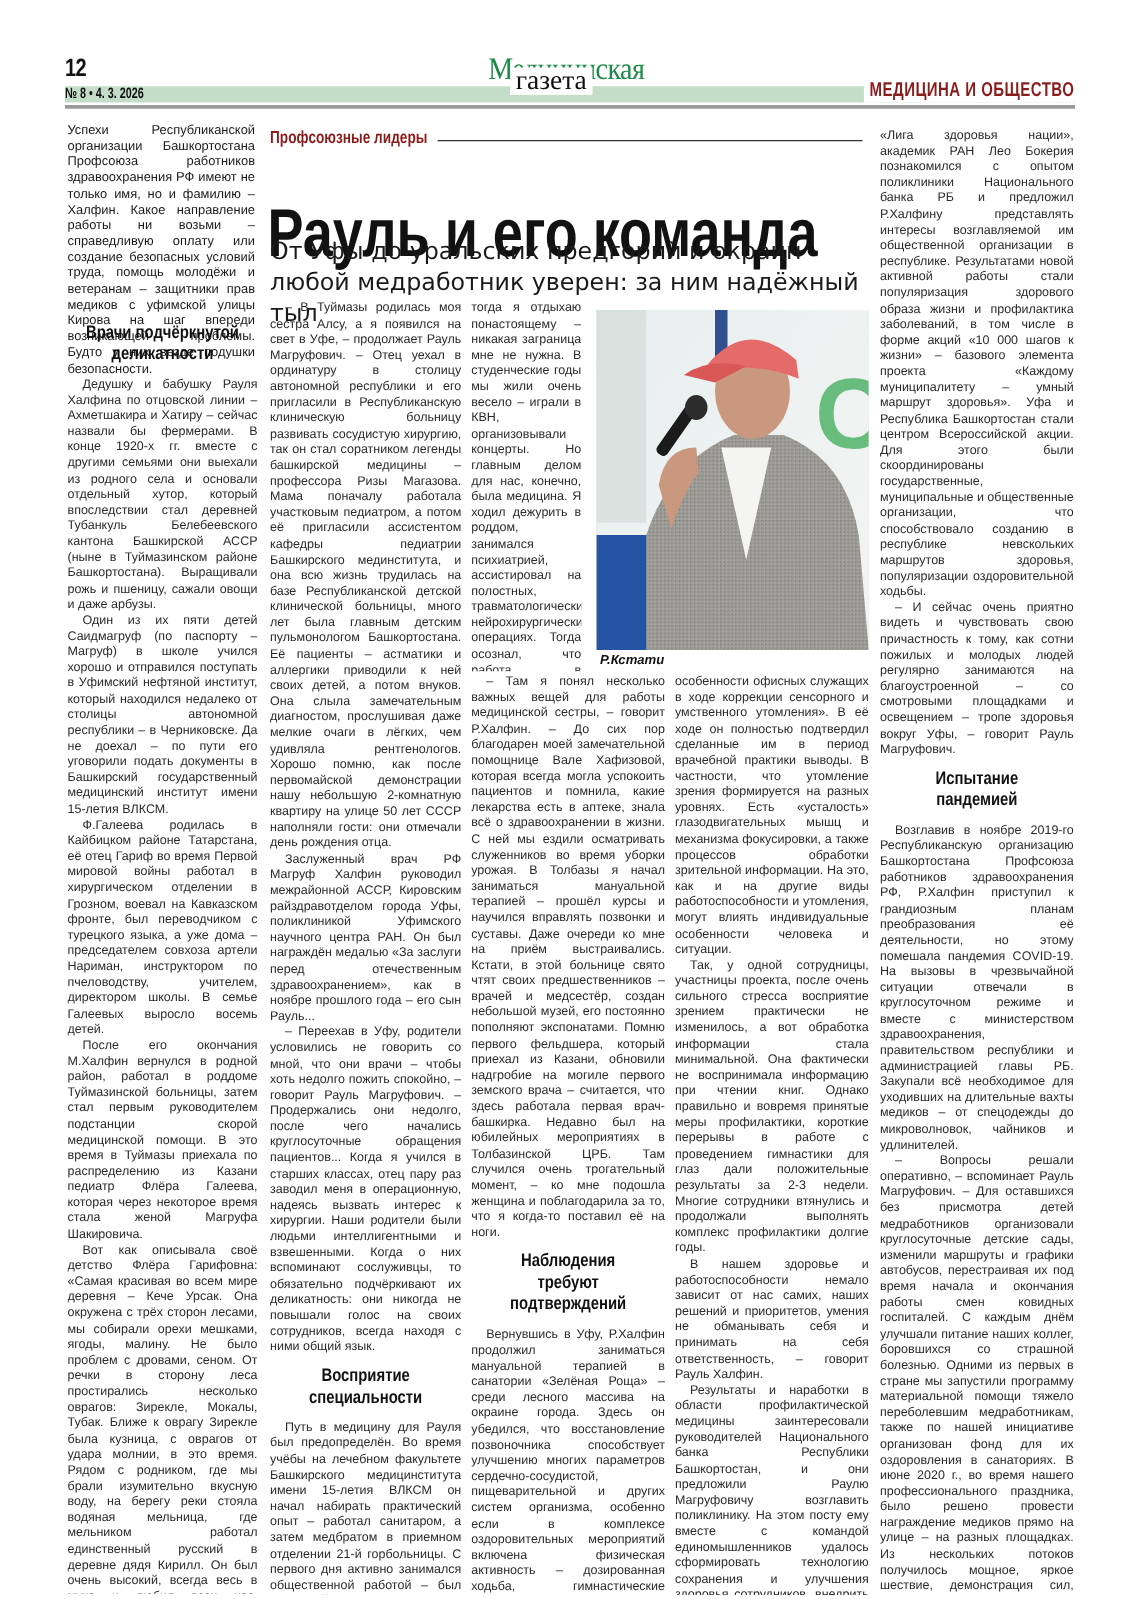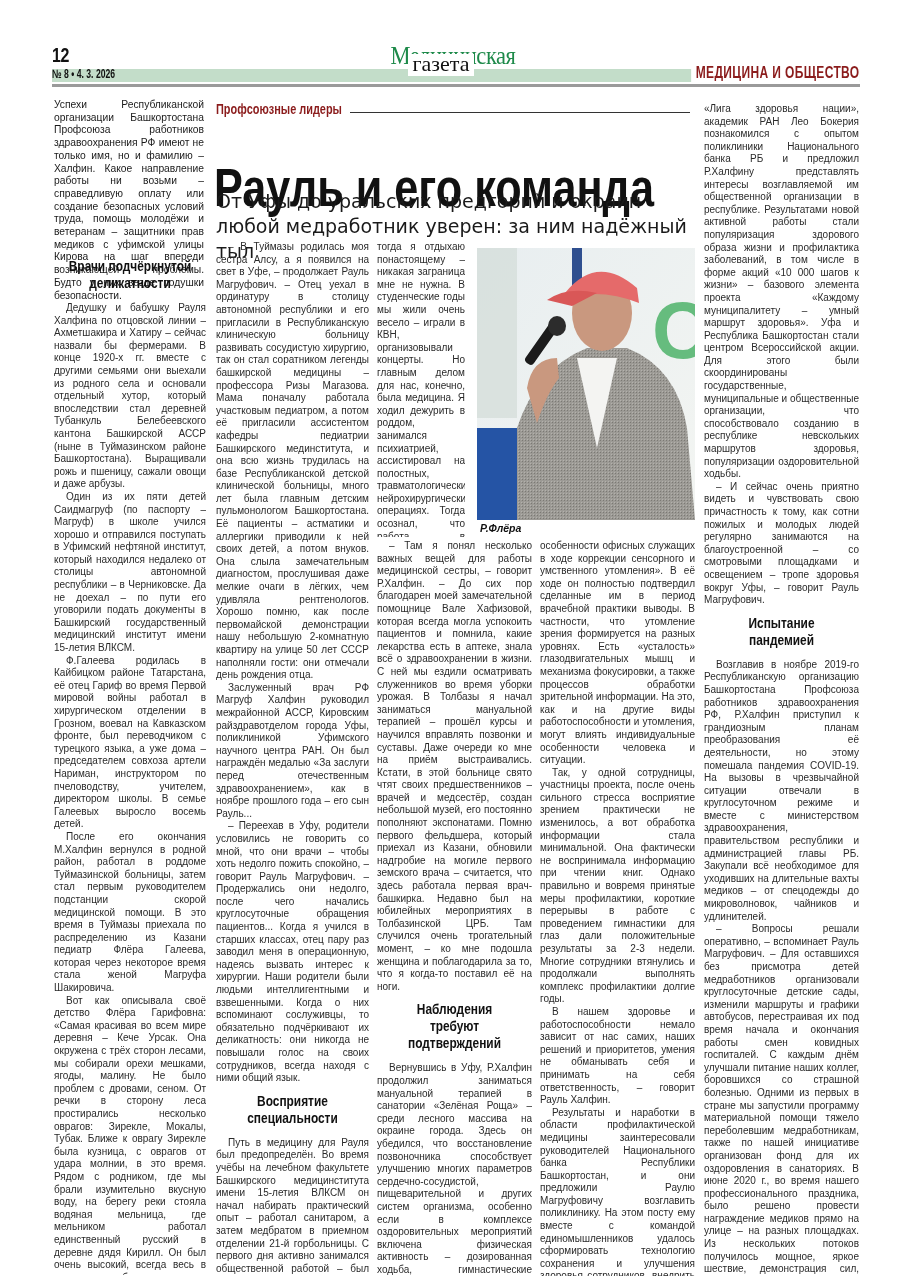--- a/index.html
+++ b/index.html
@@ -96,21 +96,21 @@
     <path d="M40 272 L40 180 Q60 120 110 100 L150 100 Q200 120 210 180 L218 272 Z" fill="url(#tweed)"></path>
     <path d="M100 110 L120 200 L140 110 Z" fill="#f4f4f2"></path>
     <ellipse cx="125" cy="65" rx="30" ry="38" fill="#c9987f"></ellipse>
     <path d="M88 45 Q120 5 160 40 L162 55 Q125 40 88 50 Z" fill="#e56a6a"></path>
     <path d="M70 52 Q90 38 120 45 L95 58 Z" fill="#d95757"></path>
     <path d="M50 140 Q55 110 80 110 L82 130 Q70 145 60 175 Z" fill="#c9987f"></path>
     <rect x="60" y="70" width="10" height="50" rx="4" transform="rotate(35 65 95)" fill="#1b1b1b"></rect>
     <ellipse cx="80" cy="78" rx="9" ry="10" fill="#2c2c2c"></ellipse>
   </svg>
 </div>
-<div class="caption">Р.Флёра</div>
+<div class="caption">Р.Кстати</div>
 
 <div class="col c3b">
   <p>– Там я понял несколько важных вещей для работы медицинской сестры, – говорит Р.Халфин. – До сих пор благодарен моей замечательной помощнице Вале Хафизовой, которая всегда могла успокоить пациентов и помнила, какие лекарства есть в аптеке, знала всё о здравоохранении в жизни. С ней мы ездили осматривать служенников во время уборки урожая. В Толбазы я начал заниматься мануальной терапией – прошёл курсы и научился вправлять позвонки и суставы. Даже очереди ко мне на приём выстраивались. Кстати, в этой больнице свято чтят своих предшественников – врачей и медсестёр, создан небольшой музей, его постоянно пополняют экспонатами. Помню первого фельдшера, который приехал из Казани, обновили надгробие на могиле первого земского врача – считается, что здесь работала первая врач-башкирка. Недавно был на юбилейных мероприятиях в Толбазинской ЦРБ. Там случился очень трогательный момент, – ко мне подошла женщина и поблагодарила за то, что я когда-то поставил её на ноги.</p>
   <h3>Наблюдения требуют подтверждений</h3>
   <p>Вернувшись в Уфу, Р.Халфин продолжил заниматься мануальной терапией в санатории «Зелёная Роща» – среди лесного массива на окраине города. Здесь он убедился, что восстановление позвоночника способствует улучшению многих параметров сердечно-сосудистой, пищеварительной и других систем организма, особенно если в комплексе оздоровительных мероприятий включена физическая активность – дозированная ходьба, гимнастические упражнения, а ещё – физиопроцедуры, ароматерапия и т.д. Комплексное применение технологий поддержки адаптации и восстановления резервов здоровья были продолжены в поликлинике Башкирского филиала Российской академии наук, где главным врачом в сложные 1990-е гг. работал М.Халфин.</p>
 
 </div>
 
 <div class="col c4">
   <p style="text-indent:0">особенности офисных служащих в ходе коррекции сенсорного и умственного утомления». В её ходе он полностью подтвердил сделанные им в период врачебной практики выводы. В частности, что утомление зрения формируется на разных уровнях. Есть «усталость» глазодвигательных мышц и механизма фокусировки, а также процессов обработки зрительной информации. На это, как и на другие виды работоспособности и утомления, могут влиять индивидуальные особенности человека и ситуации.</p>

